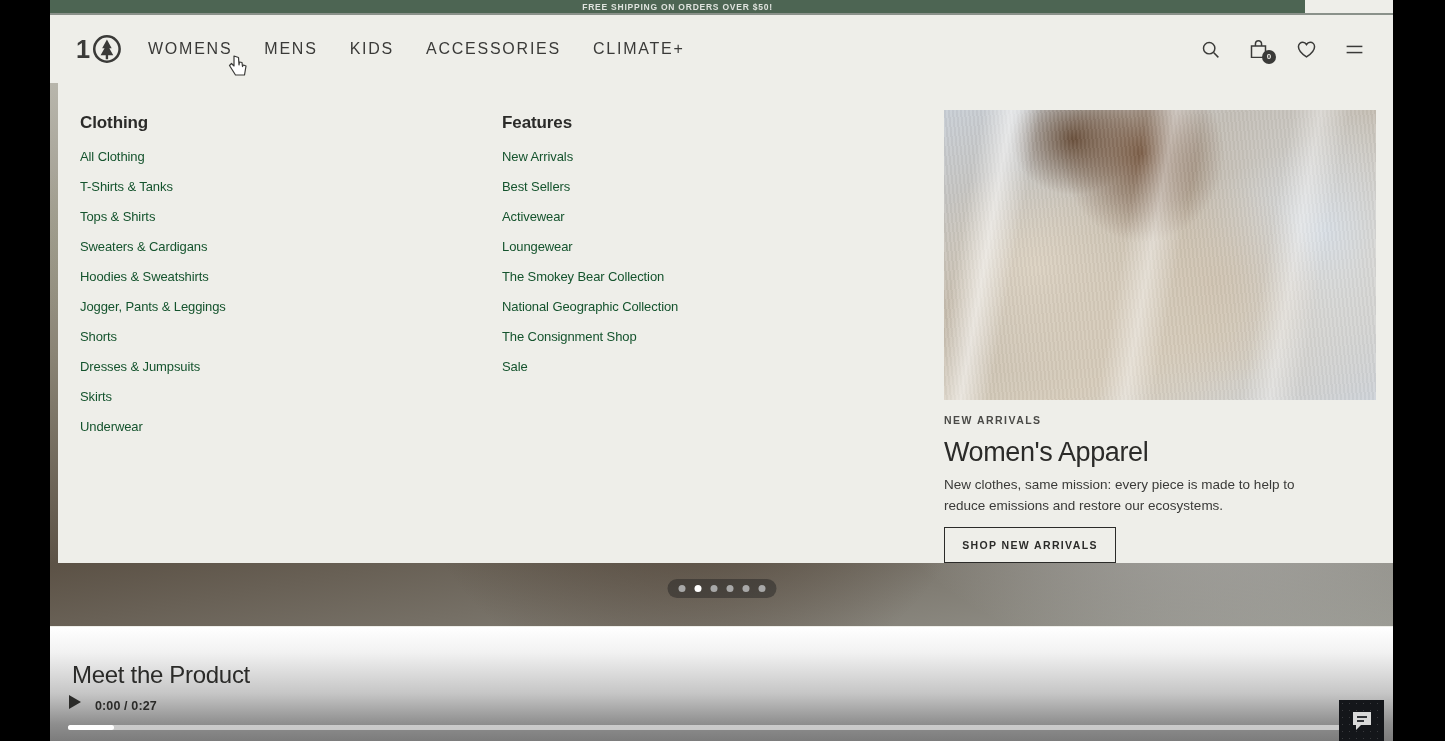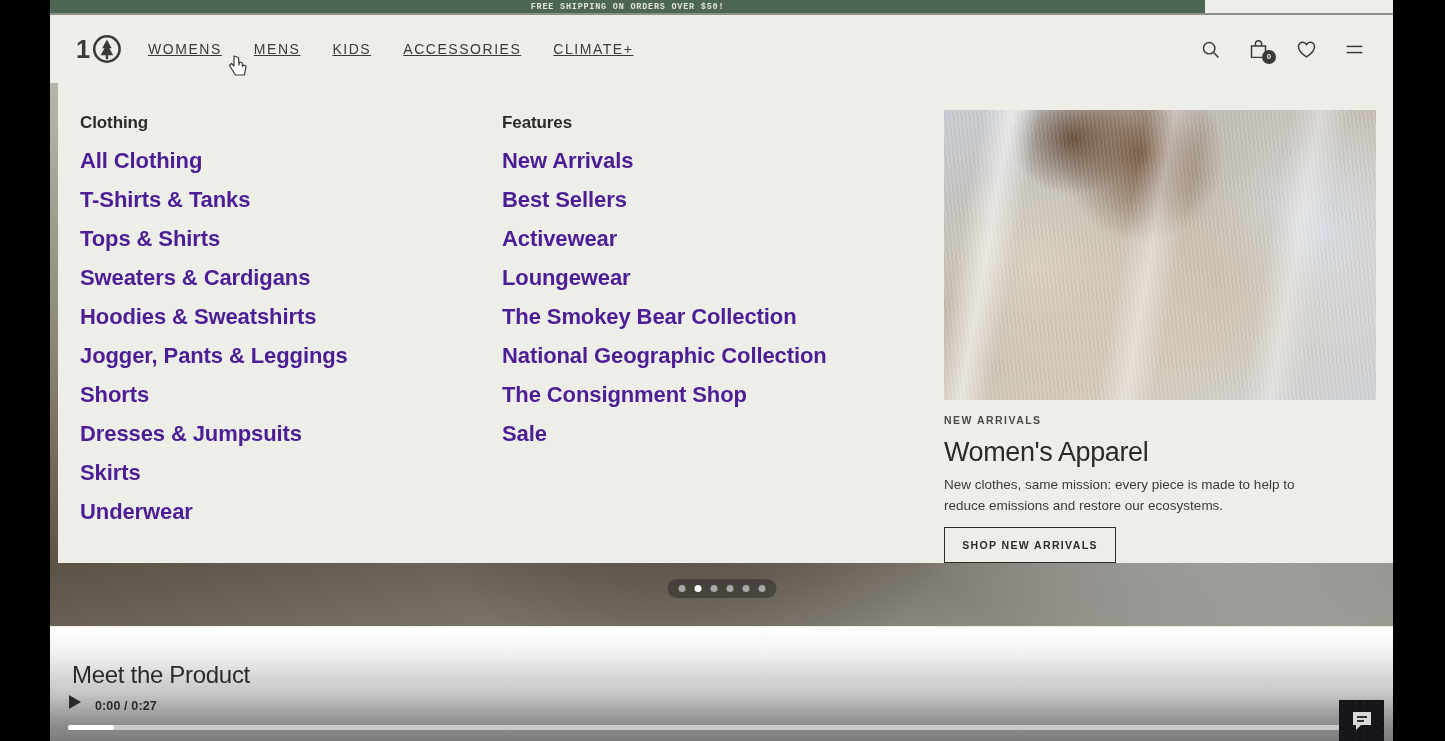--- a/index.html
+++ b/index.html
@@ -14,39 +14,39 @@
   
   .viewport {
     position: absolute; left: 50px; top: 0; width: 1343px; height: 741px;
     background: #eeeee9; overflow: hidden;
   }
   .side-gutter-l { position:absolute; left:0; top:0; width:50px; height:741px; background:#000; }
   .side-gutter-r { position:absolute; left:1393px; top:0; width:52px; height:741px; background:#000; }
 
   
   .promo-banner {
-    position:absolute; left:0; top:0; width:1155px; height:13px;
+    position:absolute; left:0; top:0; width:1255px; height:13px;
     background:#4d6553; color:#dfe3de;
     font-size:8.5px; letter-spacing:.09em; font-weight:600;
-    display:flex; align-items:center; justify-content:center;font-family:Liberation Mono, monospace;
+    display:flex; align-items:center; justify-content:center;
   }
   .promo-banner-underline {
     position:absolute; left:0; top:13px; width:1343px; height:2px; background:#8a918a;
   }
 
   
   .header {
     position:absolute; left:0; top:15px; width:1343px; height:68px;
     background:#eeeee9; display:flex; align-items:center;
   }
   .logo { margin-left:26px; width:46px; height:36px; display:flex; align-items:center; }
   .nav { display:flex; align-items:center; margin-left:26px; gap:0; }
   .nav-link {
-    font-size:14px; letter-spacing:.11em; color:#3a3a38; font-weight:500;
-    padding:6px 0; margin-right:32px; cursor:pointer; white-space:nowrap;text-decoration:underline;
+    font-size:16px; letter-spacing:.11em; color:#3a3a38; font-weight:500;
+    padding:6px 0; margin-right:32px; cursor:pointer; white-space:nowrap;
   }
   .nav-link:last-child { margin-right:0; }
   .header-icons {
     margin-left:auto; margin-right:26px; display:flex; align-items:center; gap:23px;
   }
   .hicon { width:25px; height:25px; display:flex; align-items:center; justify-content:center; cursor:pointer; position:relative; }
   .bag-badge {
     position:absolute; right:-5px; bottom:-2px; width:14px; height:14px; border-radius:50%;
     background:#3a3a38; color:#eeeee9; font-size:8px; font-weight:700;
     display:flex; align-items:center; justify-content:center; letter-spacing:0;
@@ -90,22 +90,22 @@
     position:absolute; left:8px; top:83px; width:1343px; height:480px;
     background:#eeeee9; display:flex; padding:18px 0 0 0;
   }
   .menu-col { padding-top:12px; }
   .menu-col.clothing { width:432px; padding-left:22px; }
   .menu-col.features { width:432px; padding-left:12px; }
   .menu-head {
     font-size:17px; font-weight:700; color:#2b2b29; margin-bottom:17px; letter-spacing:-0.1px;
   }
   .menu-link {
-    display:block; font-size:22px; color:#4c1d95; line-height:1; margin-bottom:17px;
-    cursor:pointer; letter-spacing:-0.1px; font-weight:700;
+    display:block; font-size:13px; color:#14532d; line-height:1; margin-bottom:17px;
+    cursor:pointer; letter-spacing:-0.1px; font-weight:400;
   }
 
   
   .menu-promo { width:455px; padding-left:22px; padding-top:9px; }
   .promo-img {
     width:432px; height:290px; overflow:hidden; position:relative;
     background:linear-gradient(160deg,#cdd2d8 0%,#b9bdc2 45%,#dfe0df 100%);
   }
   .promo-photo {
     position:absolute; inset:0;

